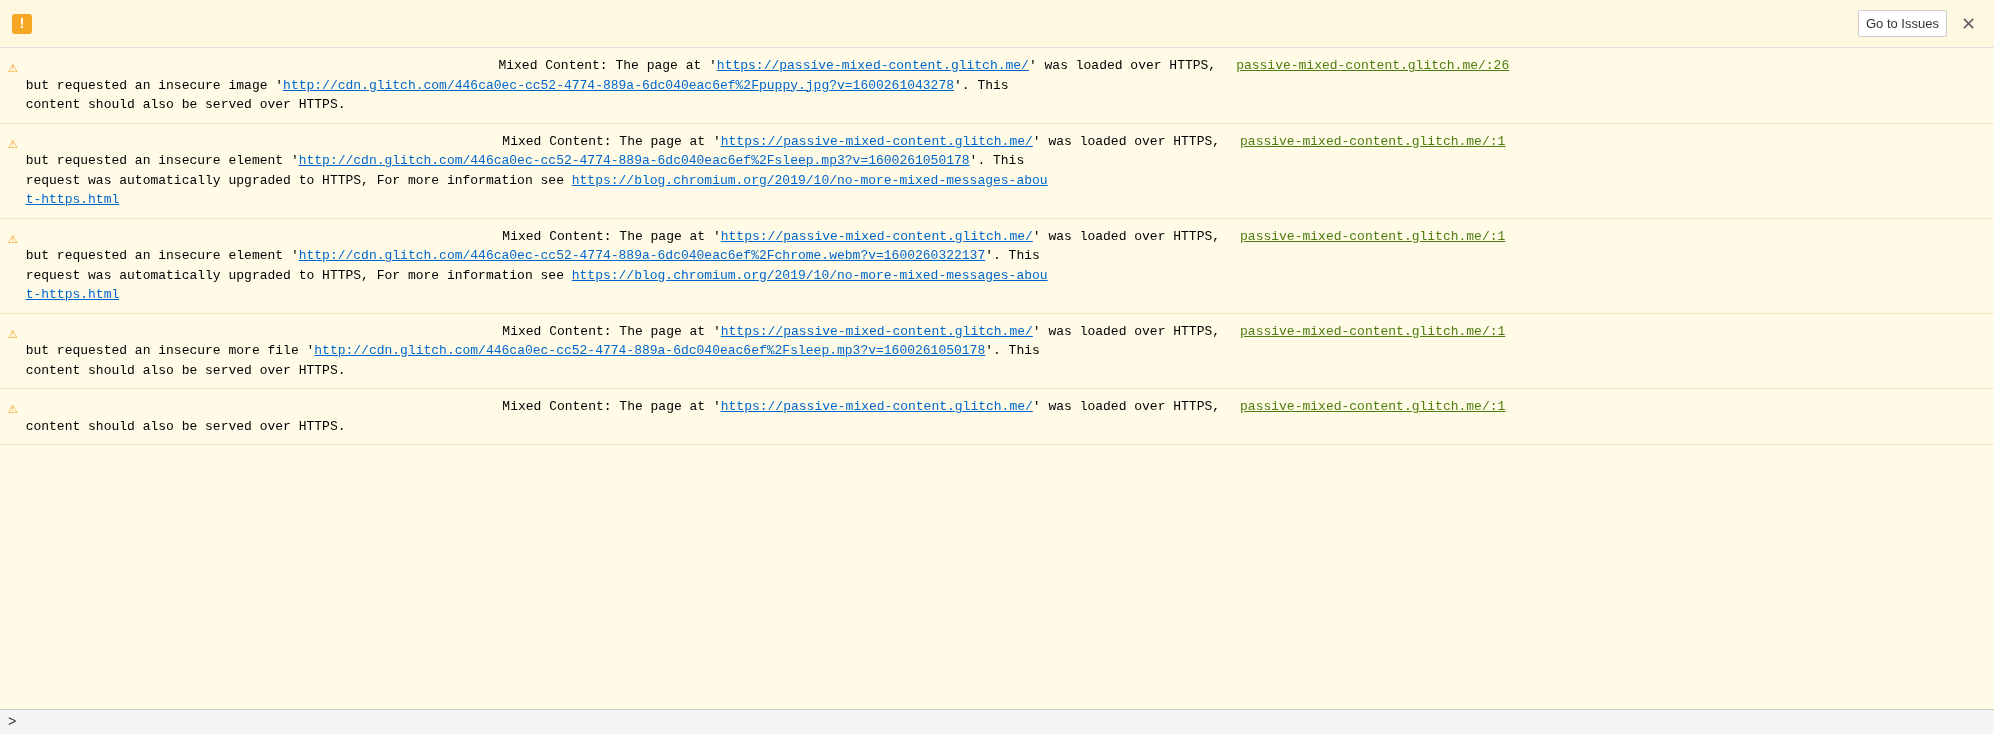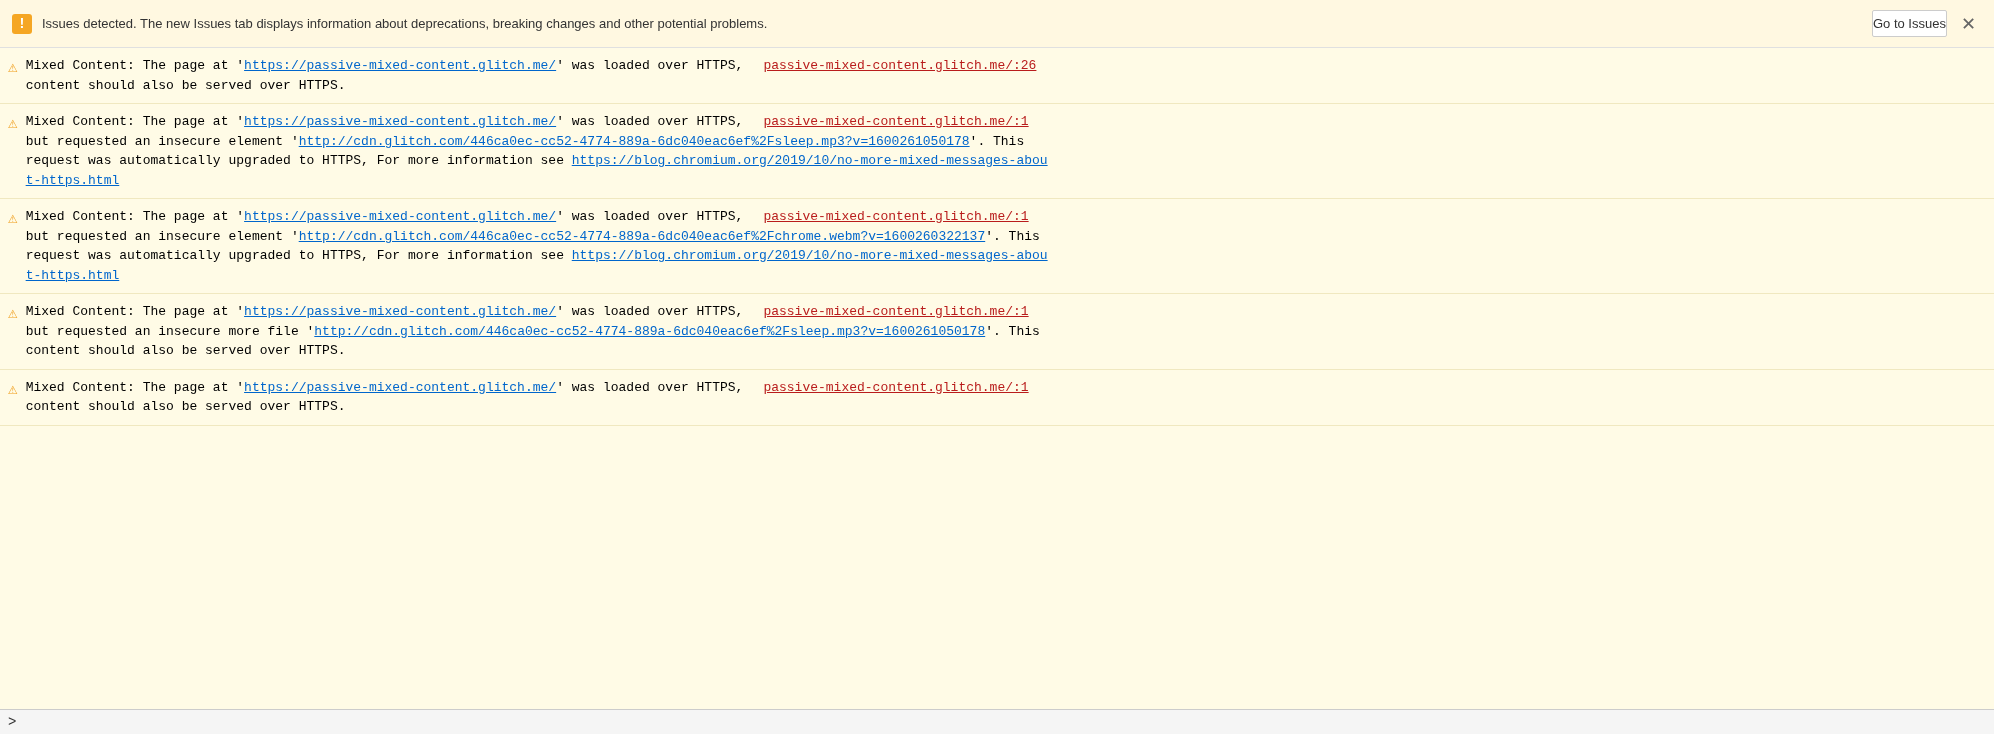--- a/index.html
+++ b/index.html
@@ -62,21 +62,21 @@
 
     .issues-banner-right {
       display: flex;
       align-items: center;
       gap: 8px;
     }
 
     .go-to-issues-btn {
       border: 1px solid #ccc;
       background: #fff;
-      padding: 5px 0;
+      padding: 5px 7px;
       font-size: 13px;
       font-family: Arial, sans-serif;
       cursor: pointer;
       border-radius: 2px;
       color: #333;
     }
 
     .close-btn {
       background: none;
       border: none;
@@ -116,21 +116,21 @@
       font-size: 13px;
     }
 
     a.console-link {
       color: #0066cc;
       text-decoration: underline;
       cursor: pointer;
     }
 
     .source-link {
-      color: #b91c1c;
+      color: #4d7c0f;
       cursor: pointer;
       white-space: nowrap;
       margin-left: 20px;
     }
 
     
     .bottom-bar {
       border-top: 1px solid #ccc;
       padding: 4px 8px;
       background: #f5f5f5;
@@ -138,51 +138,53 @@
       align-items: center;
     }
 
     .chevron-right {
       font-size: 14px;
       color: #333;
     }
 
     .message-top-line {
       display: flex;
-      justify-content: flex-start;
+      justify-content: center;
       width: 100%;
     }
   </style>
 </head>
 <body>
 
 <div class="console-wrapper">
 
   <div class="issues-banner">
     <div class="issues-banner-left">
       <div class="warning-icon-banner">!</div>
-      <span class="issues-banner-text">Issues detected. The new Issues tab displays information about deprecations, breaking changes and other potential problems.</span>
     </div>
     <div class="issues-banner-right">
       <button class="go-to-issues-btn">Go to Issues</button>
       <button class="close-btn">✕</button>
     </div>
   </div>
 
   <div class="messages-area">
 
     <div class="message-row">
       <span class="warning-icon-msg">⚠</span>
       <div class="message-content">
         <div class="message-top-line">
           <span>
             <span>Mixed Content: The page at '</span><a class="console-link" href="#">https://passive-mixed-content.glitch.me/</a><span>' was loaded over HTTPS,</span>
           </span>
           <a class="source-link" href="#">passive-mixed-content.glitch.me/:26</a>
         </div>
+        <div>
+          <span>but requested an insecure image '</span><a class="console-link" href="#">http://cdn.glitch.com/446ca0ec-cc52-4774-889a-6dc040eac6ef%2Fpuppy.jpg?v=1600261043278</a><span>'. This</span>
+        </div>
         <div>content should also be served over HTTPS.</div>
       </div>
     </div>
 
     <div class="message-row">
       <span class="warning-icon-msg">⚠</span>
       <div class="message-content">
         <div class="message-top-line">
           <span>
             <span>Mixed Content: The page at '</span><a class="console-link" href="#">https://passive-mixed-content.glitch.me/</a><span>' was loaded over HTTPS,</span>

